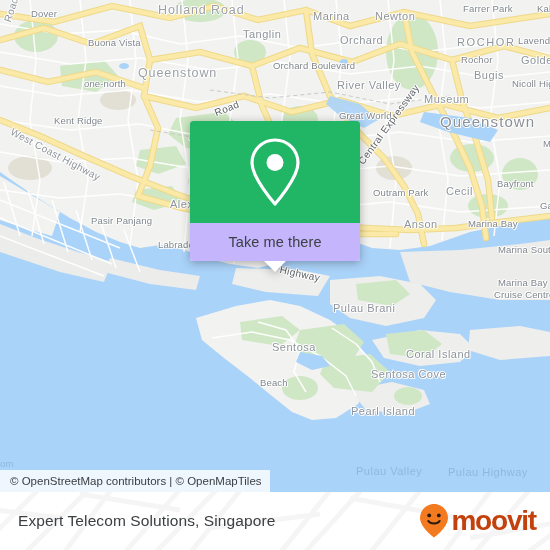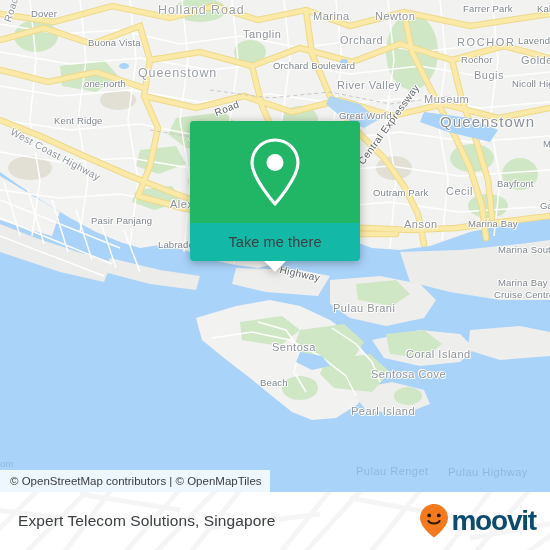--- a/index.html
+++ b/index.html
@@ -68,21 +68,21 @@
     background: #21b566;
     display: flex;
     align-items: center;
     justify-content: center;
   }
   #popup-cta {
     flex: 1 1 auto;
     display: flex;
     align-items: center;
     justify-content: center;
-    background: #14b8a6;
+    background: #c4b5fd;
     color: #3c4043;
     font-size: 14.5px;
     letter-spacing: .1px;
   }
   #popup-tail {
     position: absolute;
     left: 50%; top: 140px;
     transform: translateX(-50%);
     width: 0; height: 0;
     border-left: 11px solid transparent;
@@ -134,21 +134,21 @@
   #brand-logo {
     position: relative;
     display: flex;
     align-items: center;
     gap: 2px;
     z-index: 2;
   }
   #brand-wordmark {
     font-size: 28px;
     font-weight: bold;
-    color: #0c4a6e;
+    color: #c2410c;
     letter-spacing: -1.2px;
     line-height: 1;
   }
 </style>
 </head>
 <body>
 
 <div id="app">
 
   <div id="map-canvas">
@@ -317,21 +317,21 @@
         <div class="maplabel lbl-sm" style="left: 158px; top: 239px;">Labrado</div>
         <div class="maplabel lbl-sm" style="left: 498px; top: 244px;">Marina South</div>
         <div class="maplabel lbl-sm" style="left: 498px; top: 277px;">Marina Bay</div>
         <div class="maplabel lbl-sm" style="left: 494px; top: 289px;">Cruise Centre</div>
         <div class="maplabel lbl-mid" style="left: 333px; top: 302px;">Pulau Brani</div>
         <div class="maplabel lbl-mid" style="left: 272px; top: 341px;">Sentosa</div>
         <div class="maplabel lbl-mid" style="left: 406px; top: 348px;">Coral Island</div>
         <div class="maplabel lbl-sm" style="left: 260px; top: 377px;">Beach</div>
         <div class="maplabel lbl-mid" style="left: 371px; top: 368px;">Sentosa Cove</div>
         <div class="maplabel lbl-mid" style="left: 351px; top: 405px;">Pearl Island</div>
-        <div class="maplabel lbl-mid lbl-water" style="left: 356px; top: 465px;">Pulau Renget</div>
+        <div class="maplabel lbl-mid lbl-water" style="left: 356px; top: 465px;">Pulau Valley</div>
         <div class="maplabel lbl-mid lbl-water" style="left: 448px; top: 466px;">Pulau Highway</div>
         <div class="maplabel lbl-sm lbl-water" style="left: 0px; top: 458px;">om</div>
         <div class="maplabel lbl-sm" style="left: 540px; top: 200px;">Garde</div>
         <div class="maplabel lbl-sm" style="left: 543px; top: 138px;">M</div>
       </div>
     <div id="map-rotated-labels">
         <div class="maplabel lbl-road" style="left: 2px; top: 20px; transform-origin: left top; transform: rotate(-72deg);">Road</div>
         <div class="maplabel lbl-road lbl-dark" style="left: 213px; top: 108px; transform-origin: left top; transform: rotate(-22deg);">Road</div>
         <div class="maplabel lbl-road" style="left: 186px; top: 140px; transform-origin: left top; transform: rotate(-62deg);">Al</div>
         <div class="maplabel lbl-mid" style="left: 170px; top: 198px; transform-origin: left top; transform: rotate(0deg);">Alexan</div>

